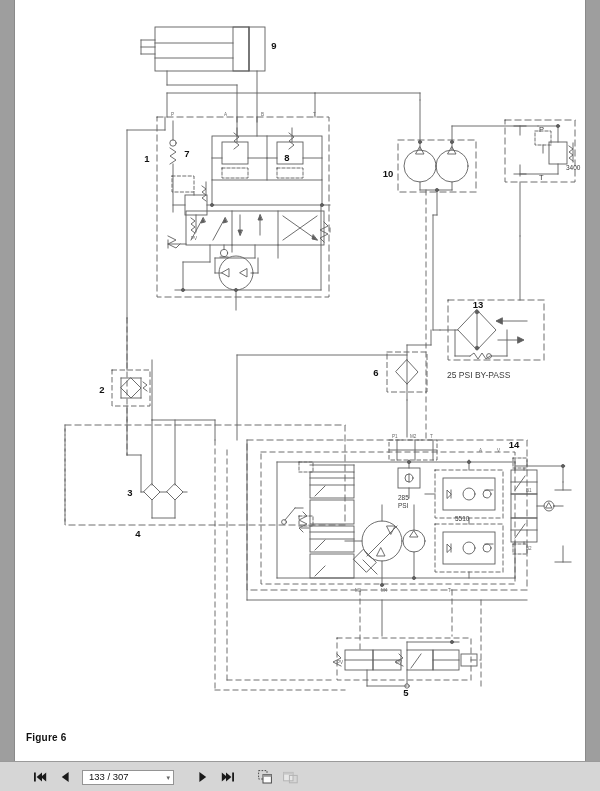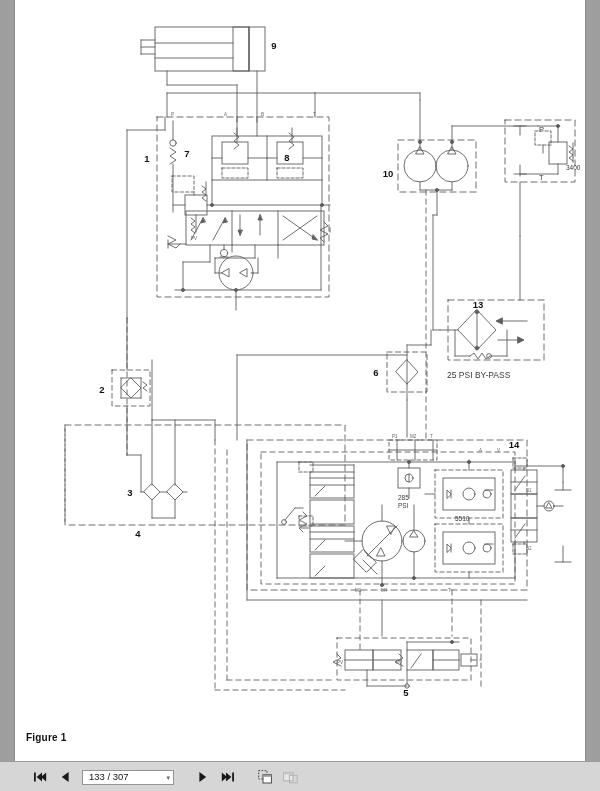--- a/index.html
+++ b/index.html
@@ -468,21 +468,21 @@
             <text x="511" y="550">B2</text>
             <text x="340" y="592">M1</text>
             <text x="366" y="592">M4</text>
             <text x="433" y="592">T</text>
             <text x="322" y="664">PV</text>
             <text x="381" y="664">PV</text>
           </g>
         </svg>
       </div>
 
-      <div class="figcap">Figure 1</div>
+      <div class="figcap">Figure 6</div>
     </div>
   </div>
 
   <div id="toolbar">
     <div id="tbinner">
 
       <div class="tbbtn" title="First page">
         <svg width="14" height="12" viewBox="0 0 14 12">
             <g fill="#1a1a1a">
           <rect x="1" y="1.5" width="1.8" height="9"></rect>

